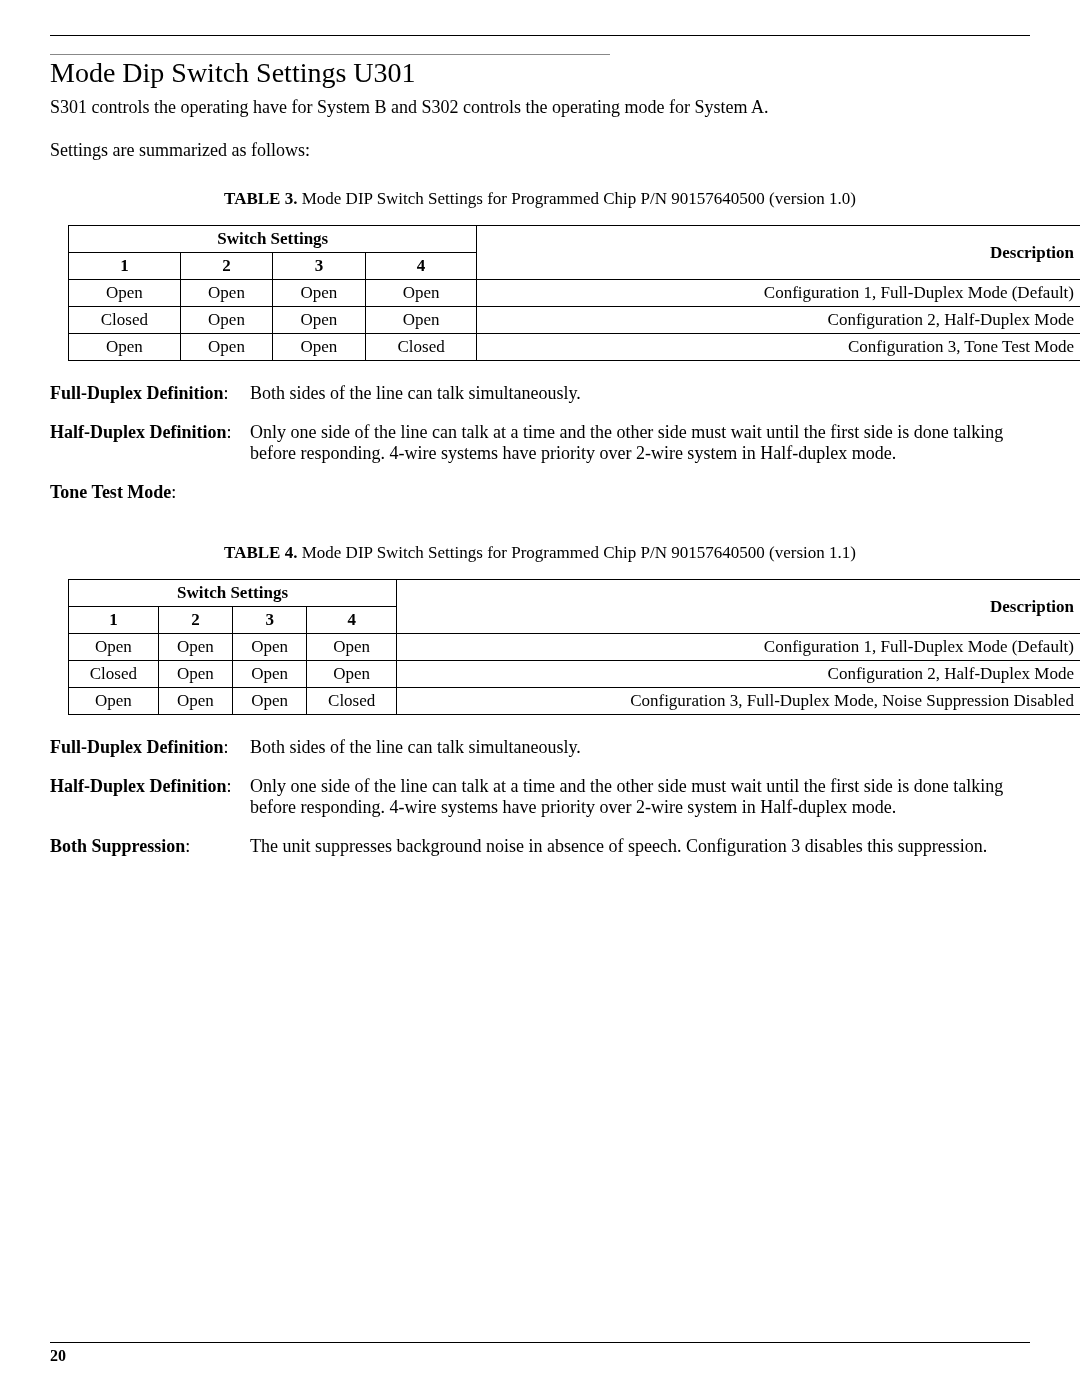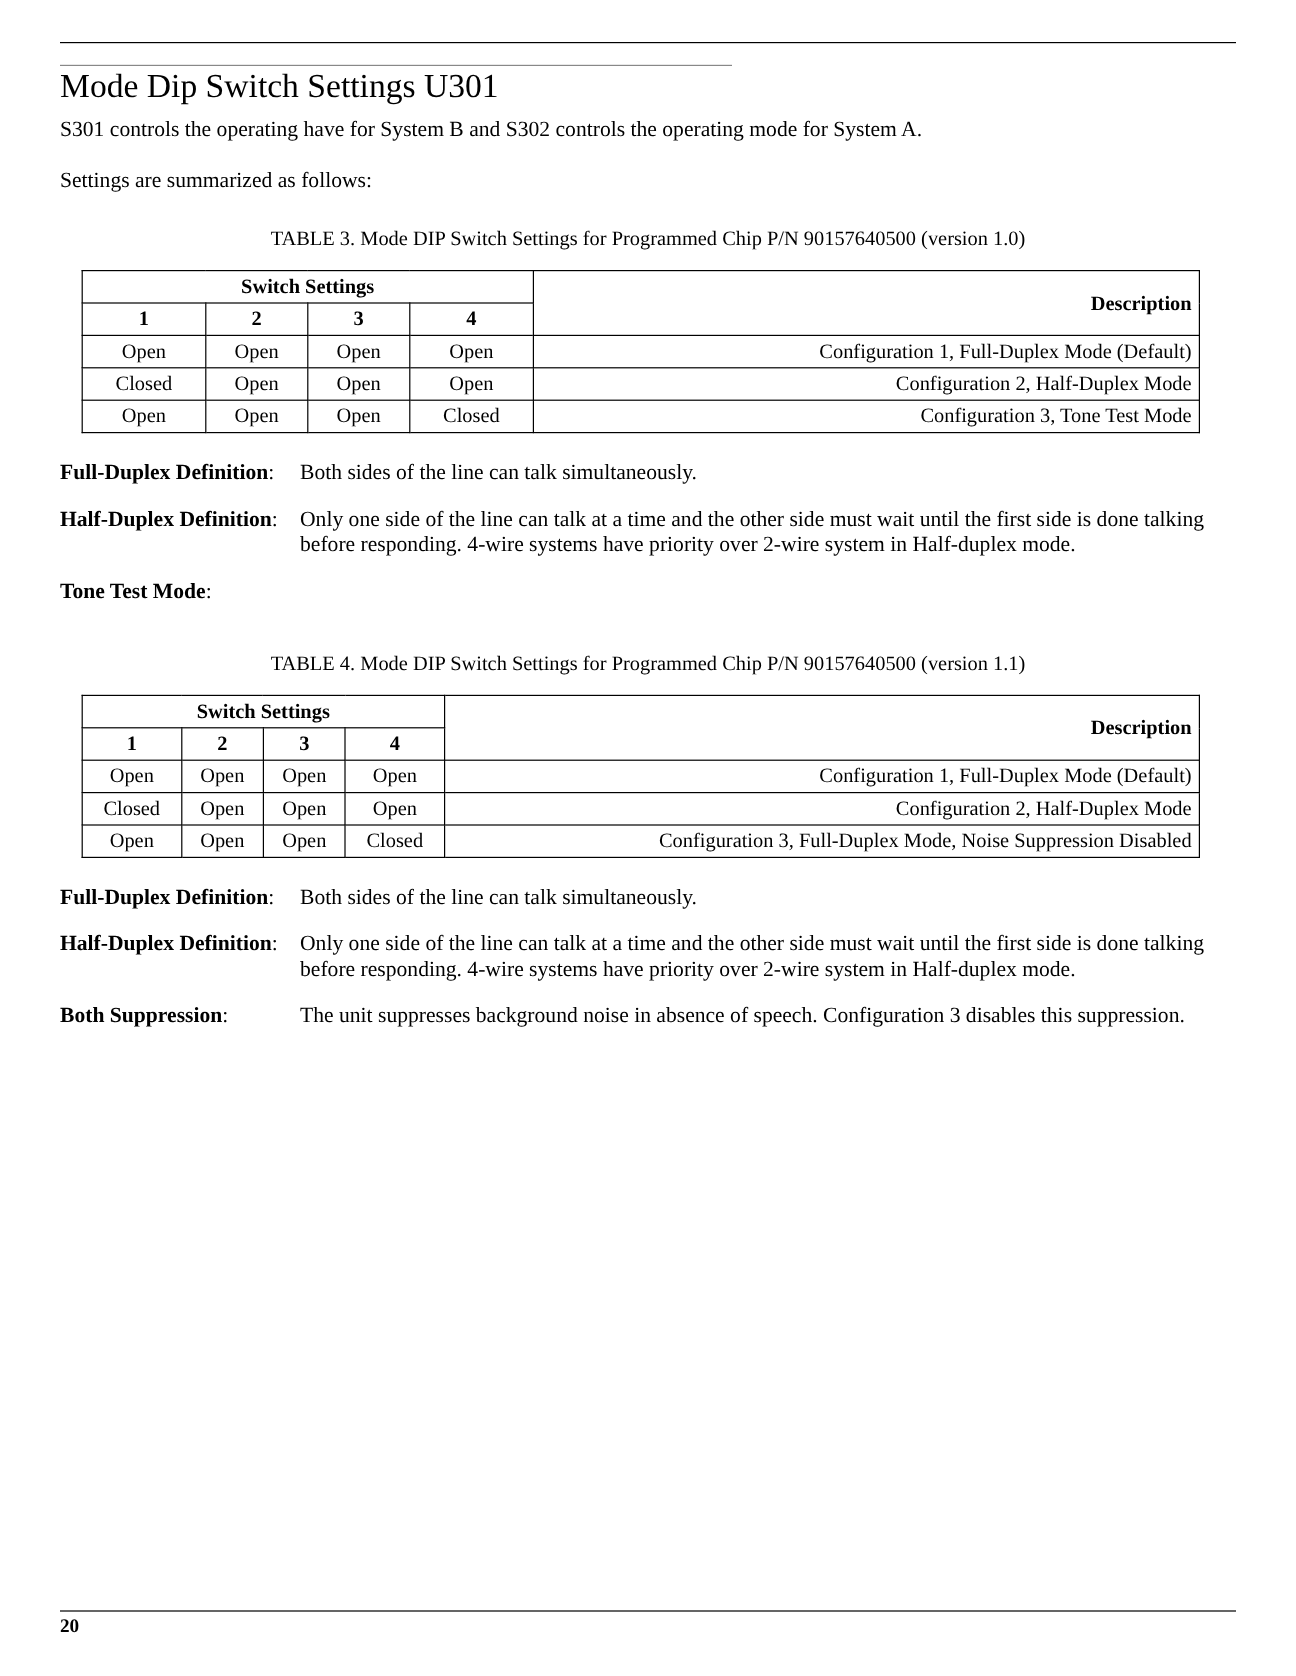--- a/index.html
+++ b/index.html
@@ -33,25 +33,25 @@
     margin: 8px 0 22px 0;
   }
   p.summary {
     margin: 0 0 28px 0;
   }
   .table-caption {
     text-align: center;
     font-size: 17px;
     margin-bottom: 4px;
   }
-  .table-caption .lbl { font-weight: normal; }
+  .table-caption .lbl { font-weight: bold; }
   table.switch {
     border-collapse: collapse;
     margin: 16px 18px 22px 18px;
-    width: 932px;
+    width: 1013px;
     font-size: 17px;
   }
   table.switch th, table.switch td {
     border: 1px solid #000;
     padding: 3px 6px;
     text-align: center;
     vertical-align: middle;
   }
   table.switch th { font-weight: bold; }
   table.switch td.desc { text-align: right; padding-left: 8px; }

